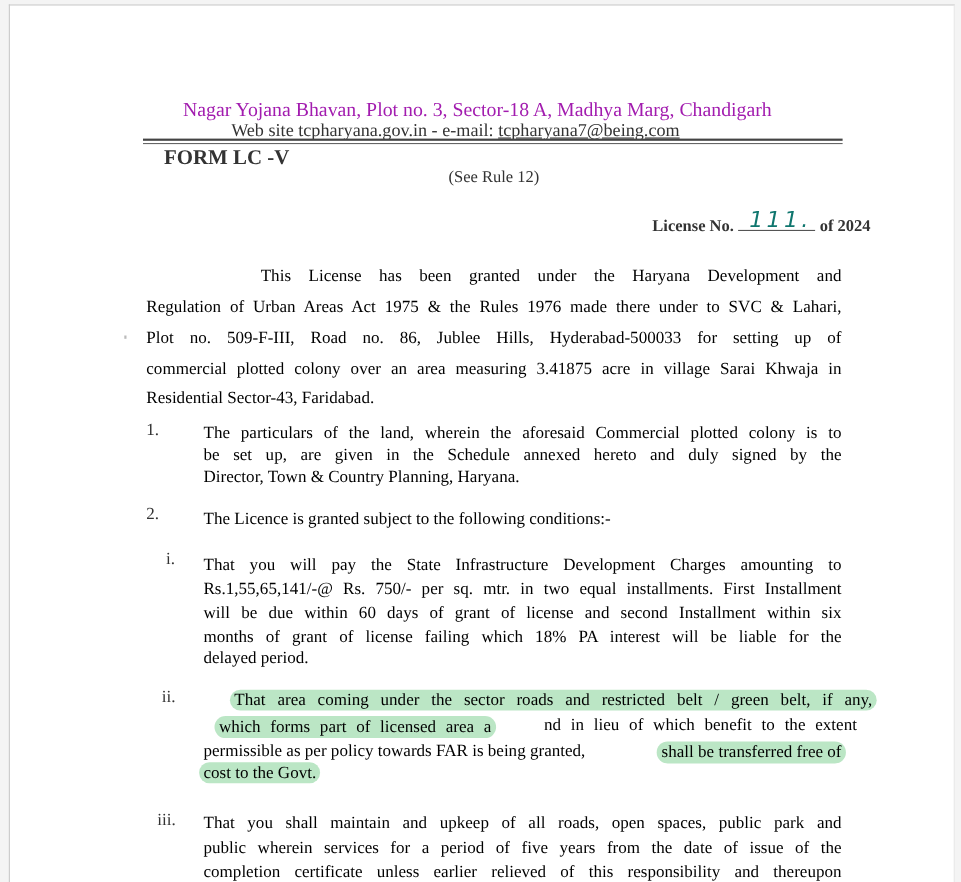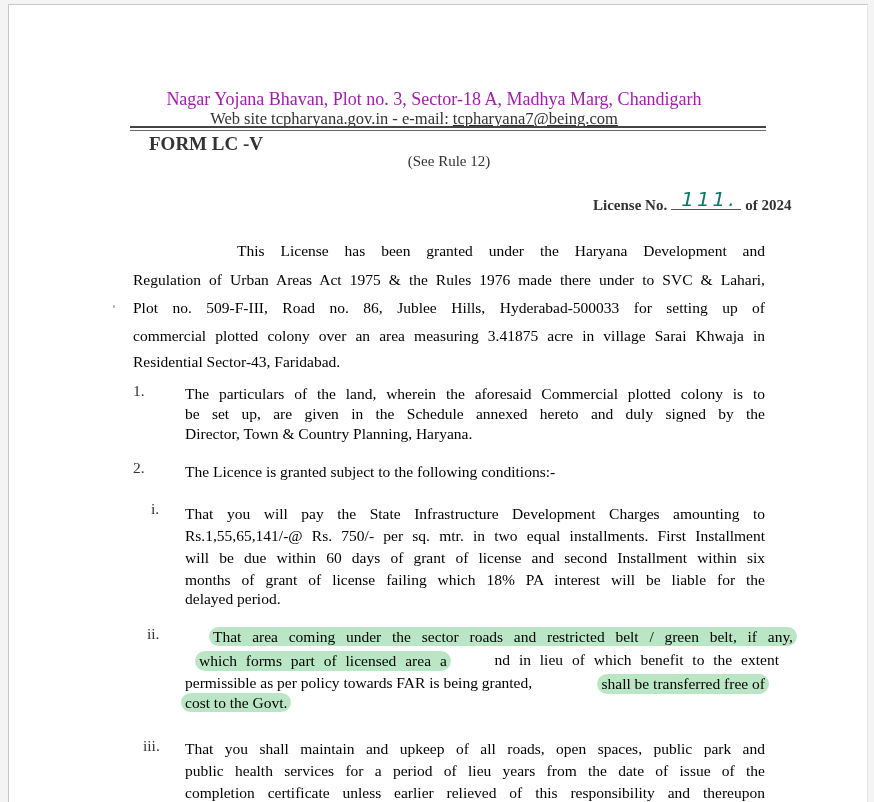--- a/index.html
+++ b/index.html
@@ -131,18 +131,18 @@
     <div class="line para" style="left:176px; top:669px; width:580px; display:flex; justify-content:space-between;">
       <span>permissible as per policy towards FAR is being granted, </span>
       <span class="hl">shall be transferred free of</span>
     </div>
     <div class="line para" style="left:176px; top:689px;"><span class="hl">cost to the Govt.</span></div>
   </div>
 
   <div>
     <div class="num" style="left:134px; top:732px;">iii.</div>
     <div class="line para justify" style="left:176px; top:735px; width:580px;">That you shall maintain and upkeep of all roads, open spaces, public park and</div>
-    <div class="line para justify" style="left:176px; top:757px; width:580px;">public health services for a period of lieu years from the date of issue of the</div>
+    <div class="line para justify" style="left:176px; top:757px; width:580px;">public wherein services for a period of five years from the date of issue of the</div>
     <div class="line para justify" style="left:176px; top:779px; width:580px;">completion certificate unless earlier relieved of this responsibility and thereupon</div>
   </div>
 
   <div class="stray" style="left:104px; top:300px; width:2px; height:3px;"></div>
 </div>
 
 </body></html>

